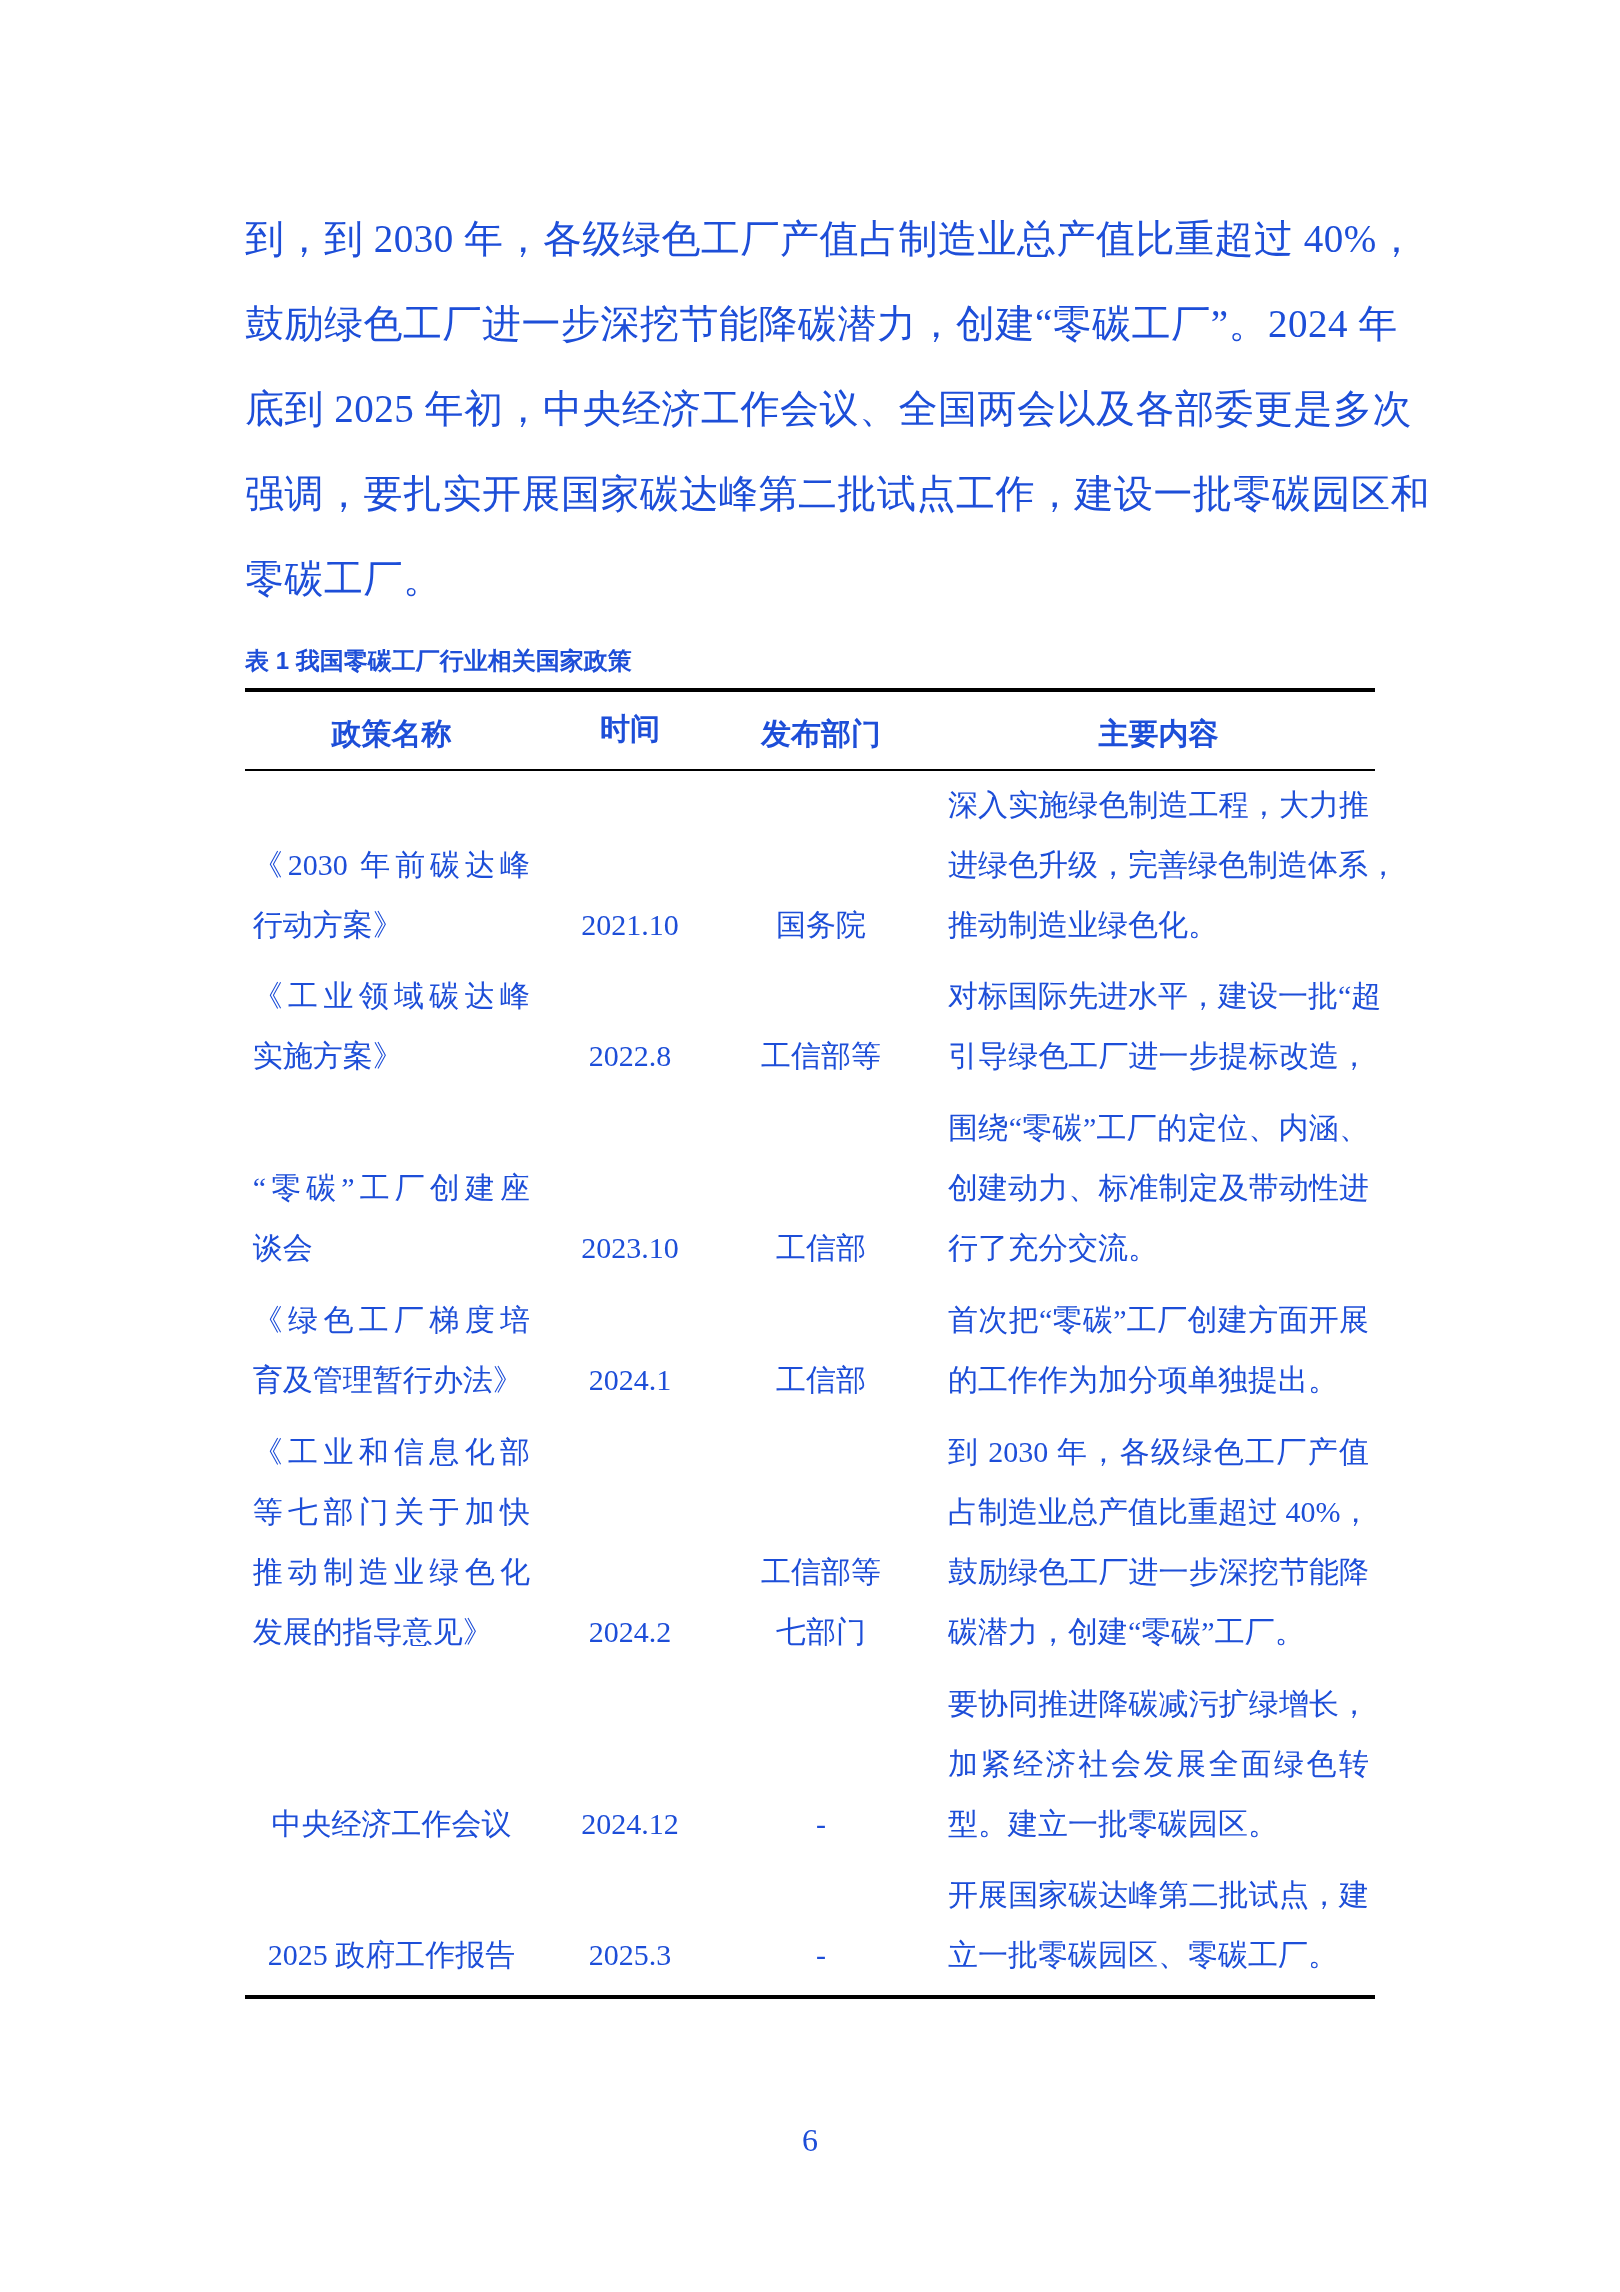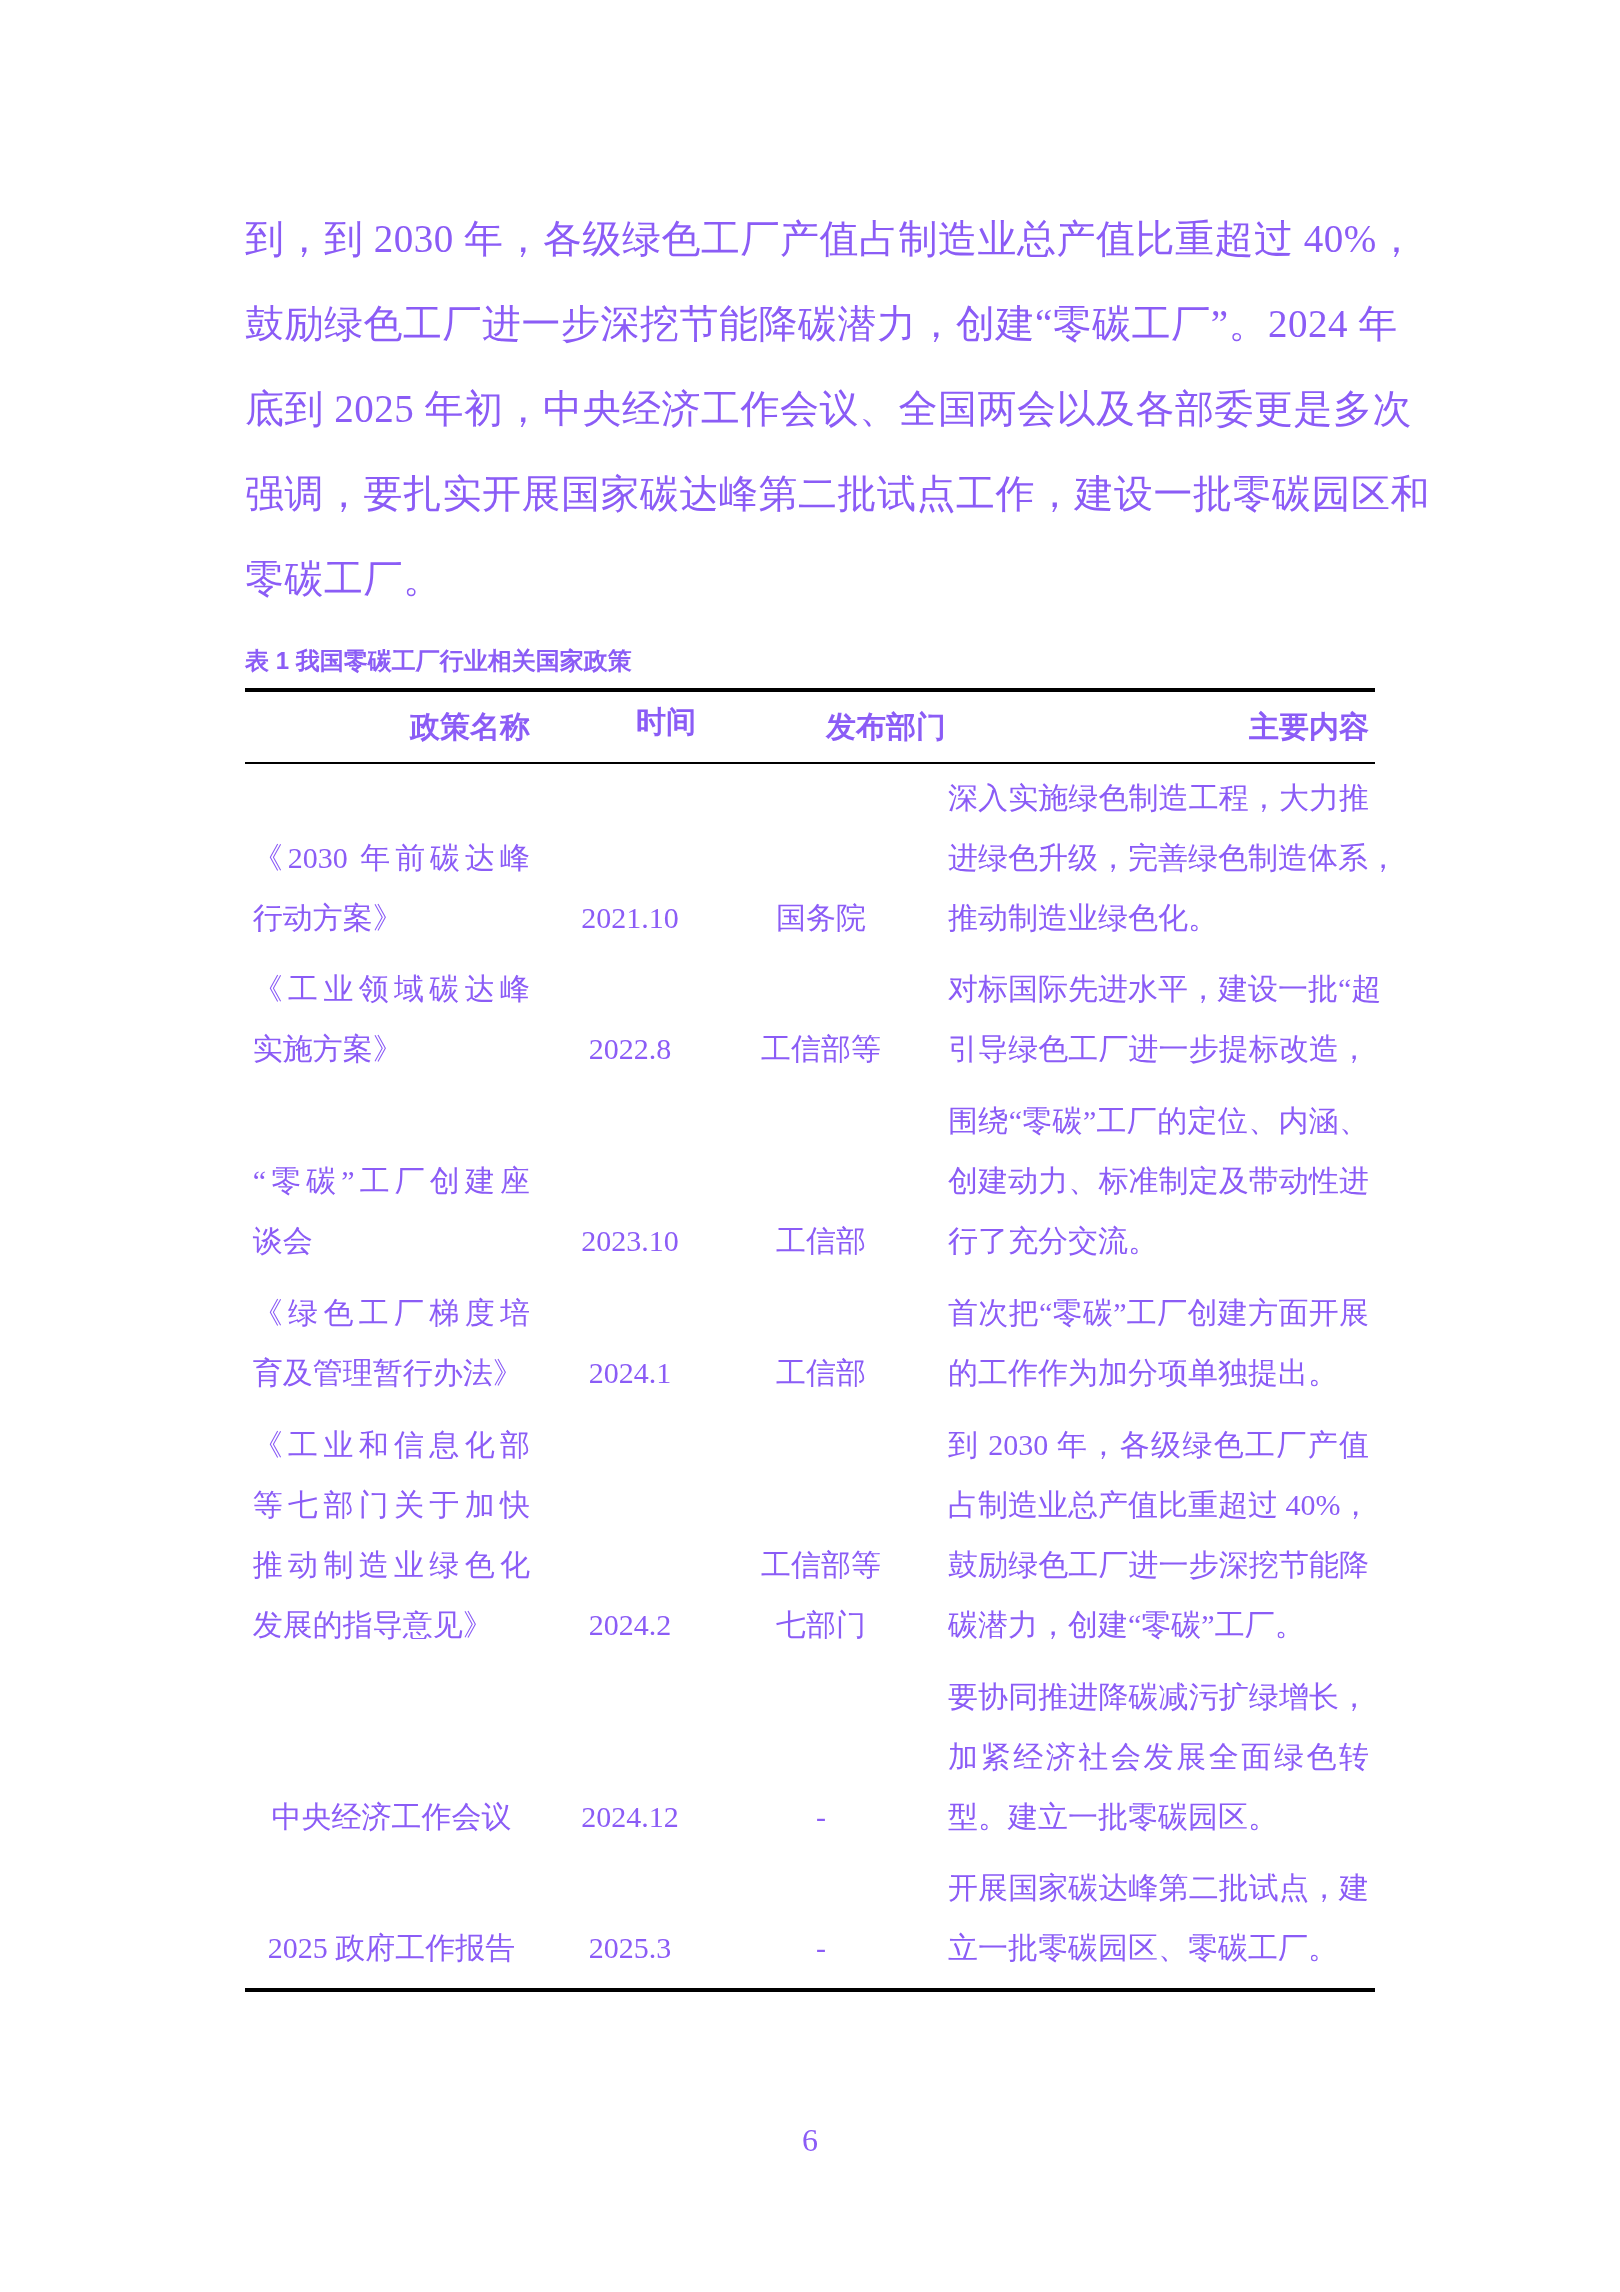--- a/index.html
+++ b/index.html
@@ -2,21 +2,21 @@
 <html lang="zh"><head>
 <meta charset="utf-8">
 <style>
   html, body { margin: 0; padding: 0; background: #888; }
   .page {
     position: relative;
     width: 1620px;
     height: 2293px;
     margin: 0 auto;
     background: #ffffff;
-    color: #8b5cf6;
+    color: #1d4ed8;
     font-family: "Liberation Serif", "DejaVu Serif", serif;
     box-sizing: border-box;
     padding: 196px 245px 0 245px;
     overflow: hidden;
   }
   
   .para { width: 1130px; }
   .para .pline {
     font-size: 39px;
     line-height: 85px;
@@ -41,21 +41,21 @@
     box-sizing: border-box;
   }
   .thead {
     display: flex;
     border-bottom: 2.9px solid #000;
     font-family: "Liberation Sans", "DejaVu Sans", sans-serif;
     font-weight: bold;
     font-size: 30px;
     line-height: 70px;
   }
-  .thead .hcell { text-align: right; }
+  .thead .hcell { text-align: center; margin-top: 7px; }
   .tbody { padding: 3.9px 0 9.8px 0; }
   .row { display: flex; align-items: flex-end; }
   .row + .row { margin-top: 11.8px; }
   .cell { box-sizing: border-box; }
   .c1 { width: 319px; padding: 0 34px 0 7.8px; }
   .c2 { width: 132px; text-align: center; }
   .c3 { width: 250px; text-align: center; }
   .c4 { width: 429px; padding: 0 5.9px 0 2px; }
   .cell .tline, .c2 {
     font-size: 30px;

